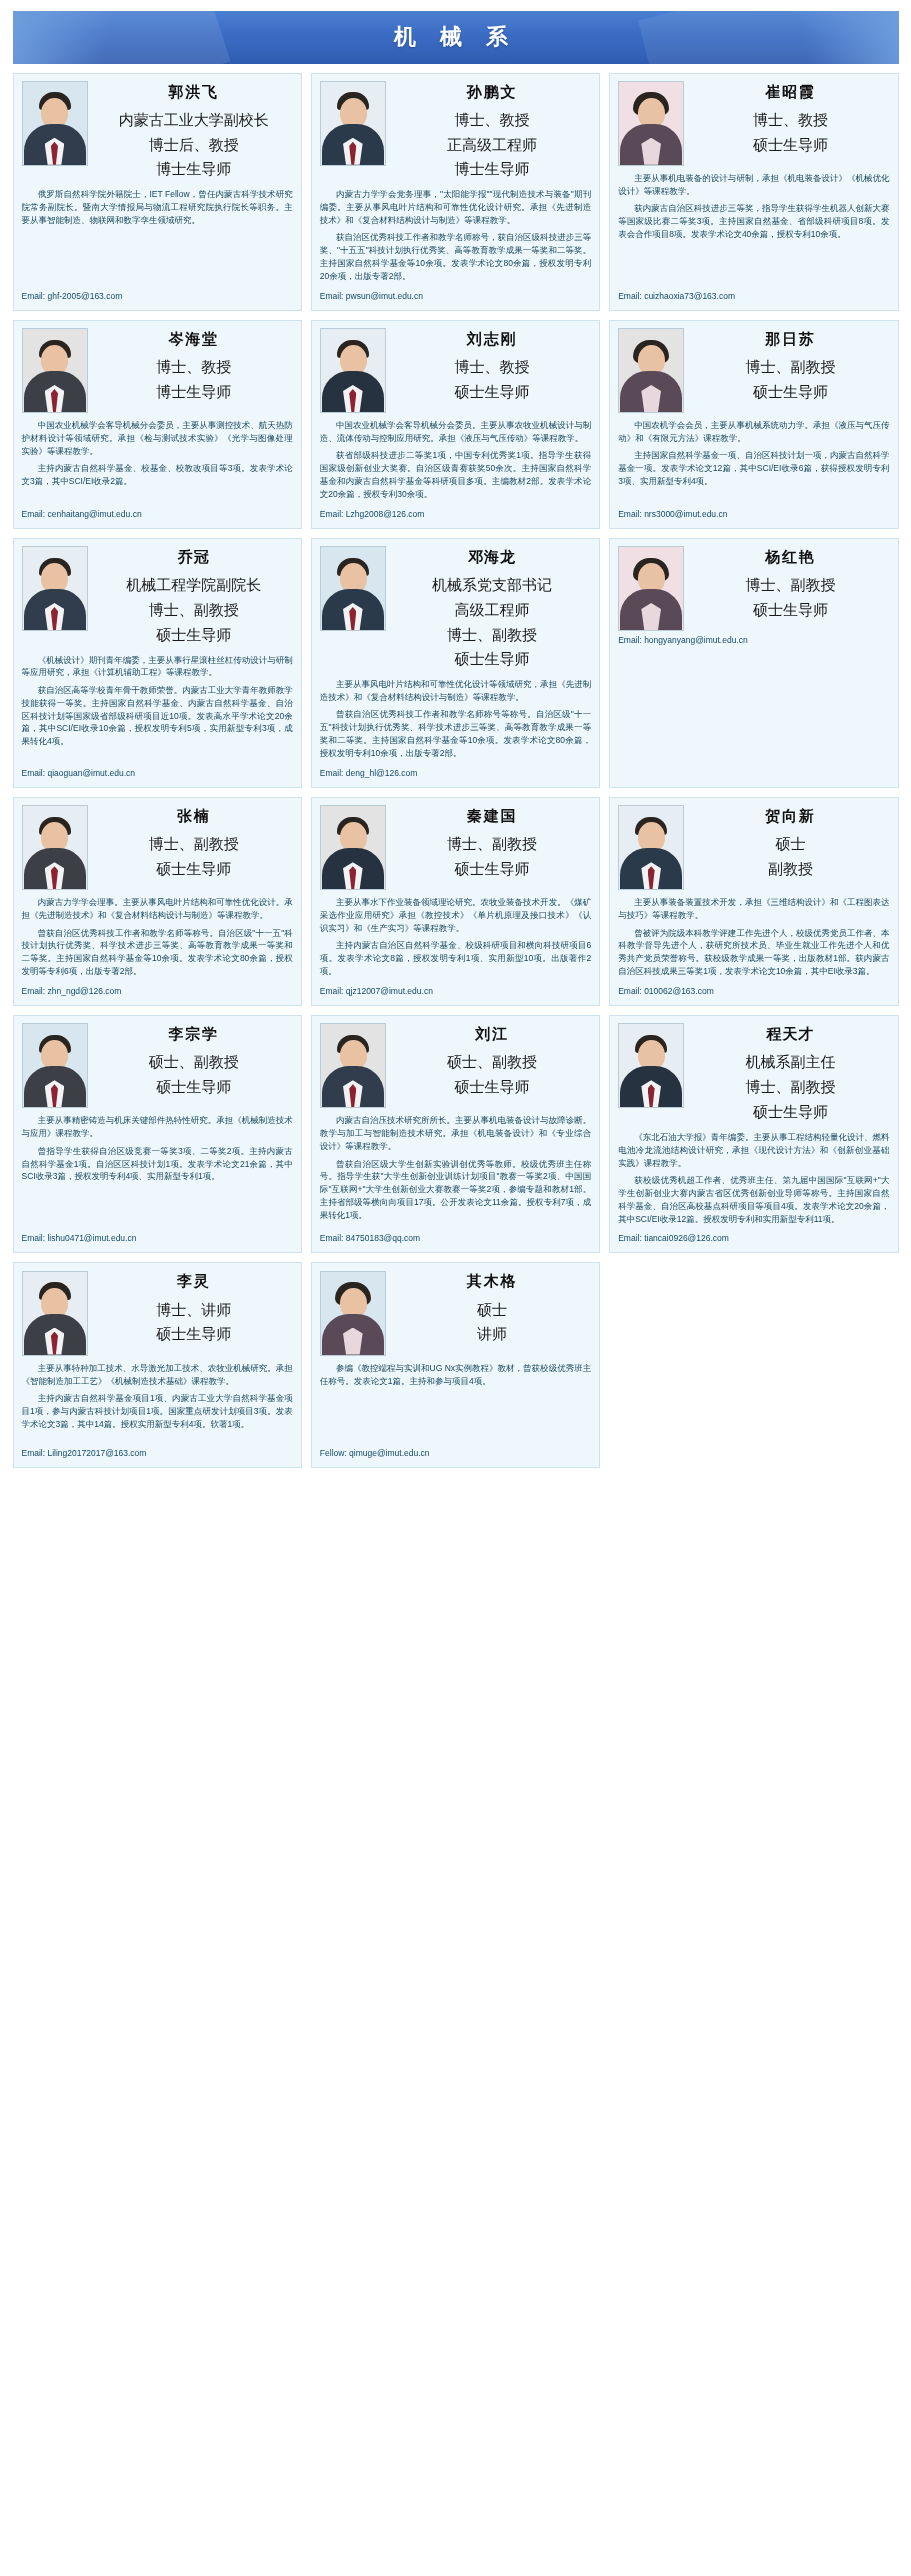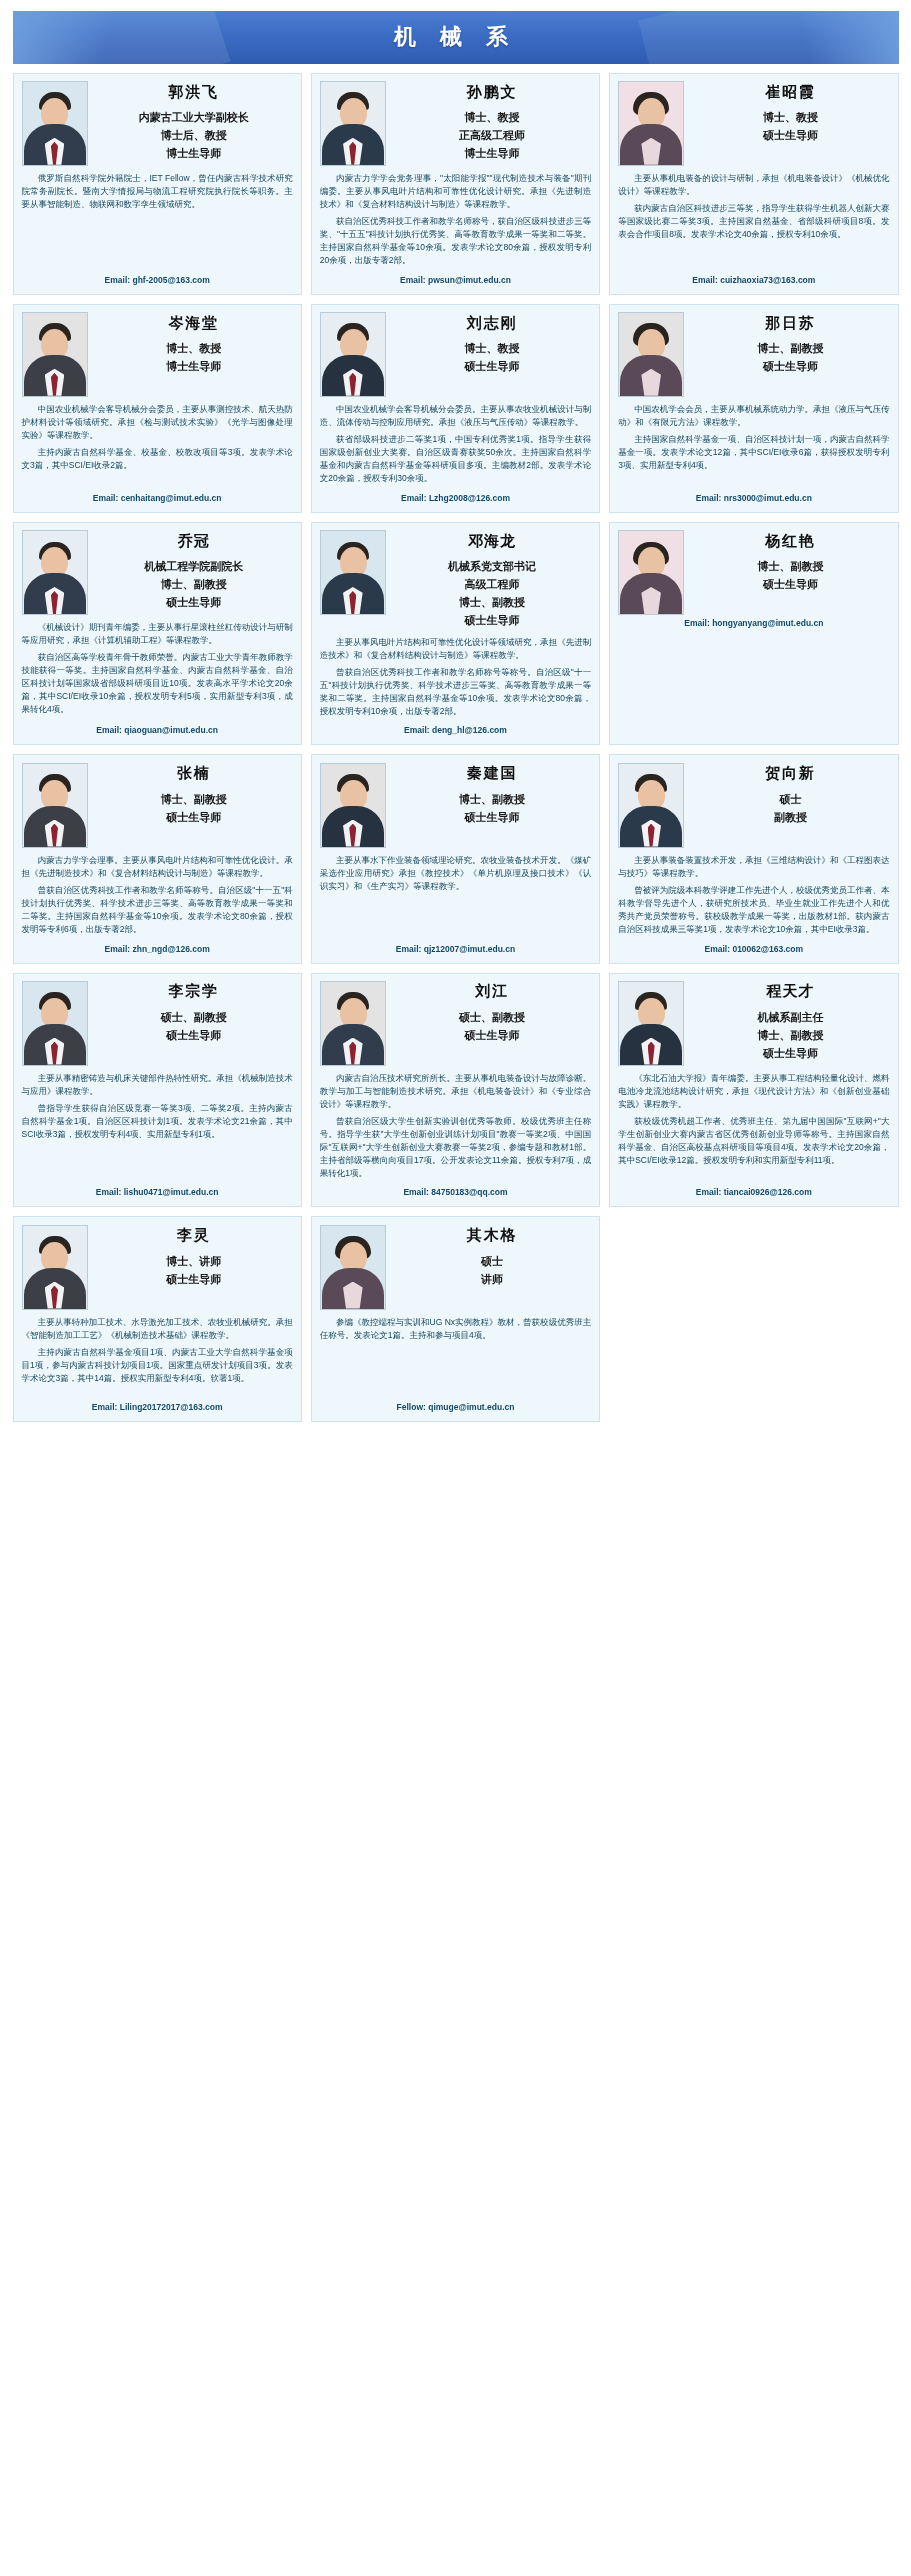--- a/index.html
+++ b/index.html
@@ -151,42 +151,41 @@
   .pname {
     font-size: 15px;
     font-weight: bold;
     color: #111111;
     letter-spacing: 1.8px;
     margin-bottom: 6.2px;
     white-space: nowrap;
   }
   .pname.small { font-size: 15px; letter-spacing: 0.9px; }
   .ptitle {
-    font-size: 11px;
+    font-size: 15px;
     color: #1a1a1a;
     line-height: 1.65;
-    font-weight: bold;
   }
   .ptitle div { white-space: nowrap; }
 
   .card-body {
     margin-top: 6.2px;
     font-size: 8.5px;
     line-height: 1.52;
     color: #16465e;
     text-align: justify;
     flex: 1 1 auto;
   }
   .card-body p { margin: 0 0 4.4px 0; text-indent: 1.9em; }
   .email {
     margin-top: 3.6px;
     font-size: 8.5px;
     color: #134a6b;
-    text-align: center;
-    font-weight: bold;
+    text-align: left;
+    font-weight: normal;
   }
 
   
   .photo.f .hair { width: 36px; margin-left: -18px; height: 23px; border-radius: 18px 18px 7.1px 7.1px; }
   .photo.f .body { background: #5a4a57; }
   .photo.f .shirt { background: #e8d7dc; }
   .photo.v2 .body { background: #2b3a4a; }
   .photo.v3 .body { background: #3d3f46; }
   .photo.v4 .body { background: #26323f; }
   .photo.light .bg { background: #e7eef3; }
@@ -467,20 +466,21 @@
         <div class="name-block">
           <div class="pname">秦建国</div>
           <div class="ptitle">
             <div>博士、副教授</div>
             <div>硕士生导师</div>
           </div>
         </div>
       </div>
       <div class="card-body">
         <p>主要从事水下作业装备领域理论研究。农牧业装备技术开发。《煤矿采选作业应用研究》承担《教控技术》《单片机原理及接口技术》《认识实习》和《生产实习》等课程教学。</p>
+        <p>主持内蒙古自治区自然科学基金、校级科研项目和横向科技研项目6项。发表学术论文8篇，授权发明专利1项、实用新型10项。出版著作2项。</p>
       </div>
       <div class="email">Email: qjz12007@imut.edu.cn</div>
     </div>
 
     <div class="card">
       <div class="card-top">
         <div class="photo light v2">
           <div class="bg"></div>
             <div class="hair"></div>
             <div class="head"></div>

